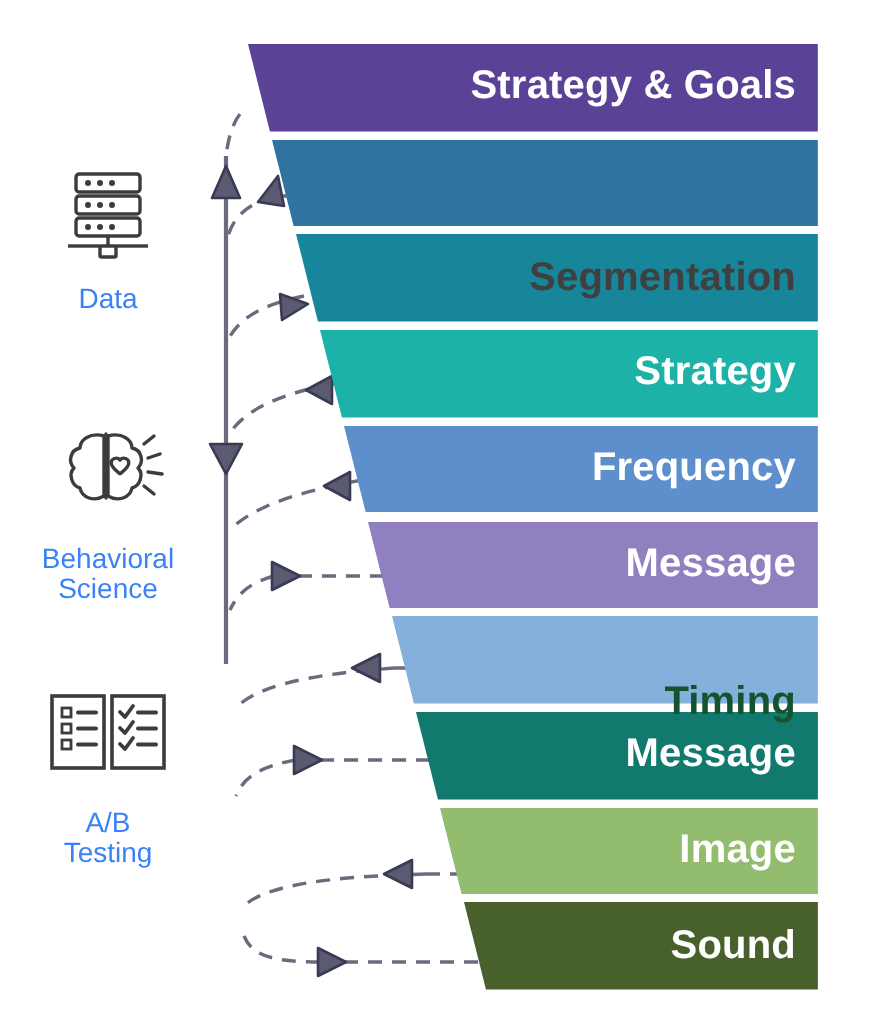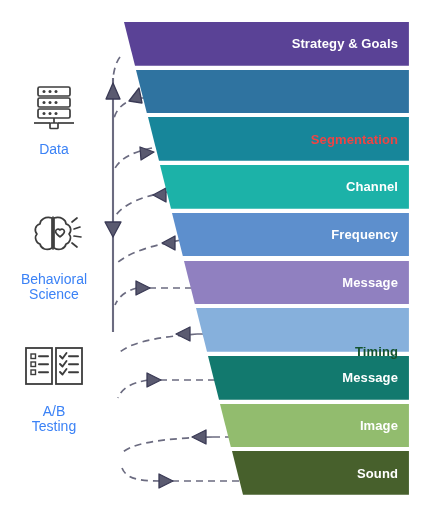--- a/index.html
+++ b/index.html
@@ -55,21 +55,21 @@
     position: absolute;
     display: flex;
     align-items: center;
     justify-content: flex-end;
     box-sizing: border-box;
     padding-right: 11px;
   }
   .bar .bar-label {
     color: #ffffff;
     font-weight: bold;
-    font-size: 13px;
+    font-size: 20px;
     letter-spacing: 0.1px;
     white-space: nowrap;
     position: relative;
     z-index: 2;
   }
   .bar .bar-shape {
     position: absolute;
     inset: 0;
     z-index: 1;
   }
@@ -210,27 +210,27 @@
       </div>
       <div class="bar" style="left: 136.001px; top: 69.7px; width: 272.999px; height: 43.7px;">
         <svg class="bar-shape" viewBox="0 0 272.99936575052857 43.7" preserveAspectRatio="none">
           <polygon points="0,0 272.99936575052857,0 272.99936575052857,43.7 10.994291754756858,43.7" fill="#2f73a0"></polygon>
         </svg>
       </div>
       <div class="bar" style="left: 148.001px; top: 117.4px; width: 260.999px; height: 43.7px;">
         <svg class="bar-shape" viewBox="0 0 260.9987315010571 43.7" preserveAspectRatio="none">
           <polygon points="0,0 260.9987315010571,0 260.9987315010571,43.7 10.994291754756887,43.7" fill="#17869a"></polygon>
         </svg>
-        <span class="bar-label" style="color: #ef4444;">Segmentation</span>
+        <span class="bar-label" style="color: #404040;">Segmentation</span>
       </div>
       <div class="bar" style="left: 160.002px; top: 165.1px; width: 248.998px; height: 43.7px;">
         <svg class="bar-shape" viewBox="0 0 248.99809725158562 43.7" preserveAspectRatio="none">
           <polygon points="0,0 248.99809725158562,0 248.99809725158562,43.7 10.994291754756858,43.7" fill="#1cb2a8"></polygon>
         </svg>
-        <span class="bar-label" style="color: rgb(255, 255, 255);">Channel</span>
+        <span class="bar-label" style="color: rgb(255, 255, 255);">Strategy</span>
       </div>
       <div class="bar" style="left: 172.003px; top: 212.8px; width: 236.997px; height: 43.7px;">
         <svg class="bar-shape" viewBox="0 0 236.99746300211416 43.7" preserveAspectRatio="none">
           <polygon points="0,0 236.99746300211416,0 236.99746300211416,43.7 10.994291754756858,43.7" fill="#5d8fcd"></polygon>
         </svg>
         <span class="bar-label" style="color: rgb(255, 255, 255);">Frequency</span>
       </div>
       <div class="bar" style="left: 184.003px; top: 260.5px; width: 224.997px; height: 43.7px;">
         <svg class="bar-shape" viewBox="0 0 224.9968287526427 43.7" preserveAspectRatio="none">
           <polygon points="0,0 224.9968287526427,0 224.9968287526427,43.7 10.994291754756858,43.7" fill="#9080c0"></polygon>

